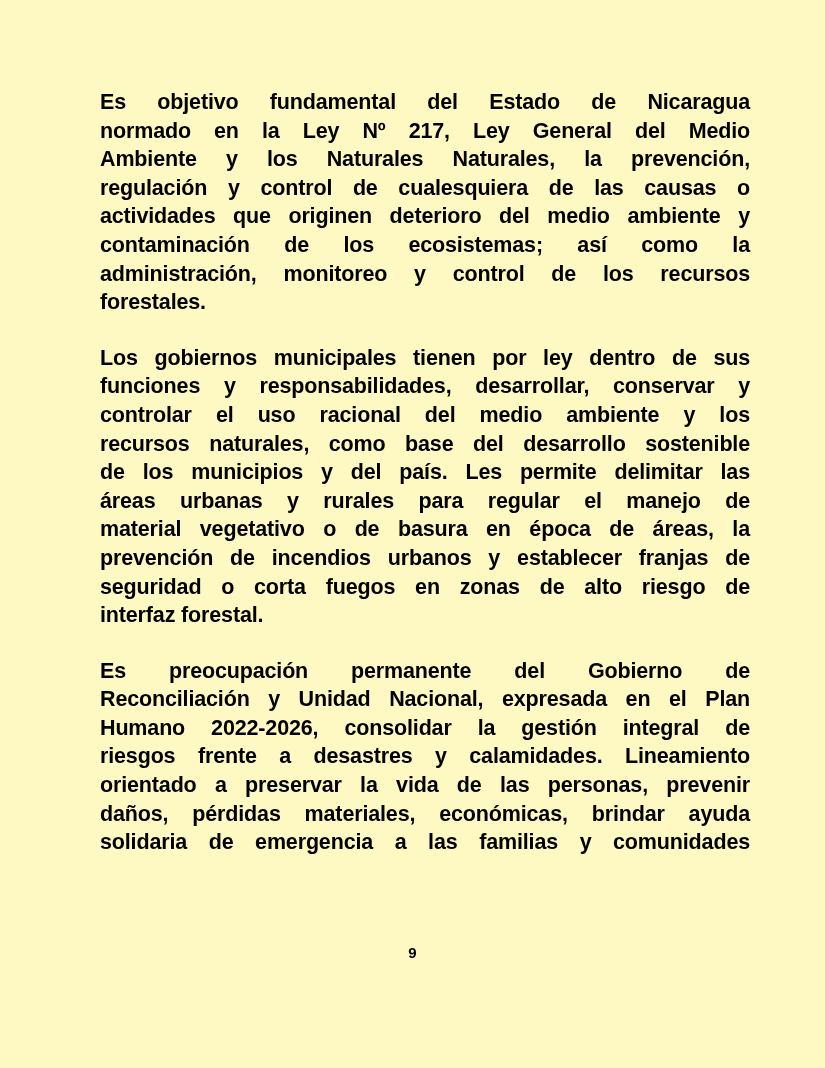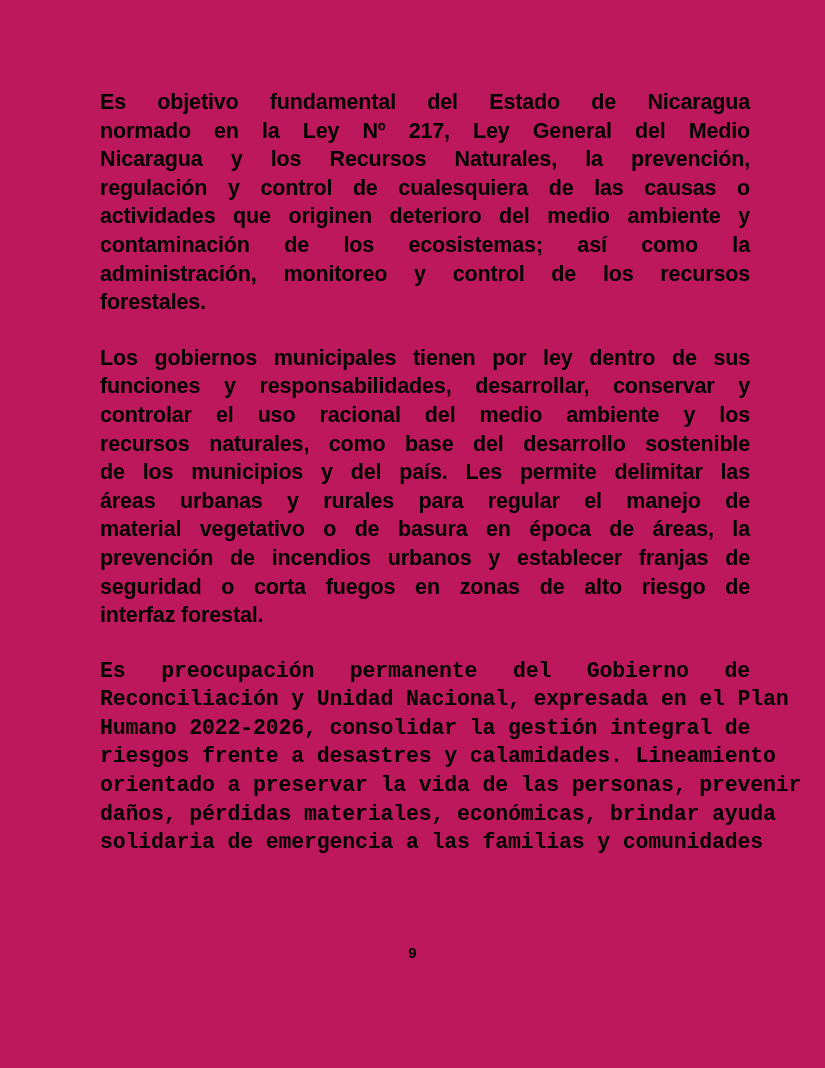--- a/index.html
+++ b/index.html
@@ -13,21 +13,21 @@
     position: relative;
     font-family: "Liberation Sans", sans-serif;
     -webkit-font-smoothing: antialiased;
   }
   .page {
     position: absolute;
     top: 0;
     left: 0;
     width: 825px;
     height: 1068px;
-    background: #be185d;
+    background: #fef9c3;
     overflow: hidden;
   }
   .content {
     position: absolute;
     left: 100px;
     top: 88px;
     width: 650px;
   }
   .para {
     font-family: "Liberation Sans", sans-serif;
@@ -37,21 +37,20 @@
     color: #000000;
     text-align: justify;
     text-justify: inter-word;
     margin: 0 0 27px 0;
     letter-spacing: -0.15px;
     word-spacing: 0px;
     hyphens: none;
   }
   .para:last-child {
     margin-bottom: 0;
-    font-family: Liberation Mono, monospace;
   }
   
   .para .ln {
     display: block;
     text-align: justify;
     text-align-last: justify;
     white-space: nowrap;
   }
   .para .ln.last {
     text-align-last: left;
@@ -71,21 +70,21 @@
 </head>
 <body>
 
 <div class="page">
 
   <div class="content">
 
     <p class="para" id="p1">
         <span class="ln">Es objetivo fundamental del Estado de Nicaragua</span>
         <span class="ln">normado en la Ley Nº 217, Ley General del Medio</span>
-        <span class="ln">Nicaragua y los Recursos Naturales, la prevención,</span>
+        <span class="ln">Ambiente y los Naturales Naturales, la prevención,</span>
         <span class="ln">regulación y control de cualesquiera de las causas o</span>
         <span class="ln">actividades que originen deterioro del medio ambiente y</span>
         <span class="ln">contaminación de los ecosistemas; así como la</span>
         <span class="ln">administración, monitoreo y control de los recursos</span>
         <span class="ln last">forestales.</span>
       </p>
     <p class="para" id="p2">
         <span class="ln">Los gobiernos municipales tienen por ley dentro de sus</span>
         <span class="ln">funciones y responsabilidades, desarrollar, conservar y</span>
         <span class="ln">controlar el uso racional del medio ambiente y los</span>

